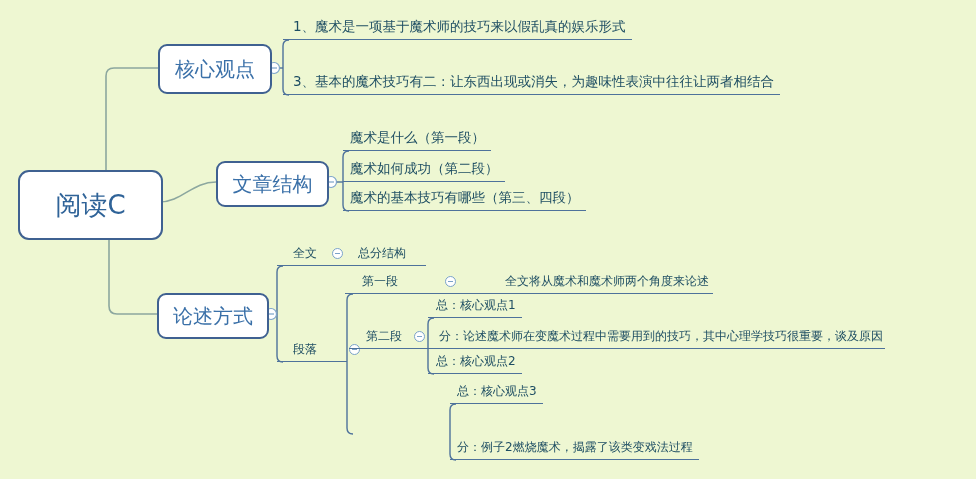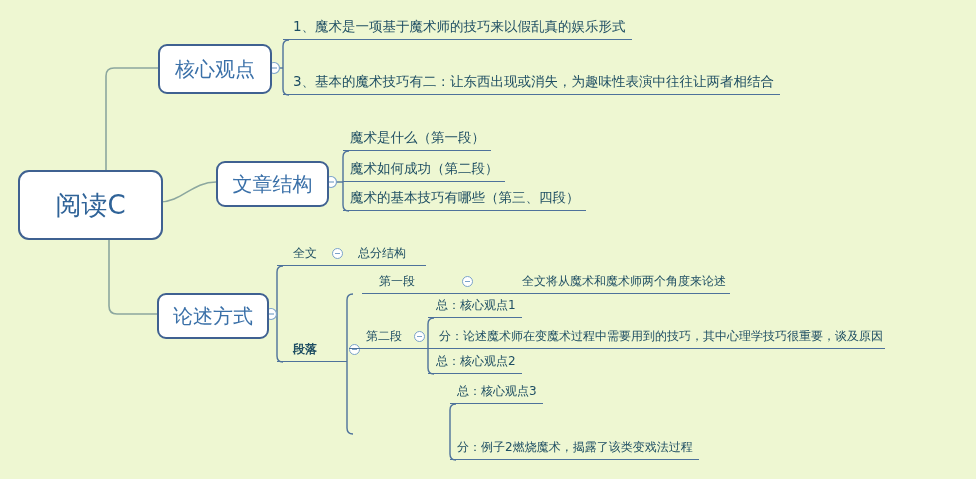--- a/index.html
+++ b/index.html
@@ -106,25 +106,25 @@
     <span>魔术的基本技巧有哪些（第三、四段）</span>
   </div>
 
   <div class="row sm" style="left:277px;top:246px;padding-left:16px;padding-right:20px;">
     <span class="lbl" style="margin-right:15px;">全文</span>
     <span class="ccircle" style="margin-right:15px;"></span>
     <span>总分结构</span>
   </div>
 
   <div class="row sm" style="left:277px;top:342px;width:70px;box-sizing:border-box;padding-left:16px;">
-    <span class="lbl" style="margin-right:32px;font-weight:bold;">段落</span>
+    <span class="lbl" style="margin-right:32px;">段落</span>
     <span class="ccircle"></span>
   </div>
 
-  <div class="row sm" style="left:362px;top:274px;padding-left:17px;padding-right:4px;gap:35px;">
+  <div class="row sm" style="left:345px;top:274px;padding-left:17px;padding-right:4px;gap:35px;">
     <span class="lbl" style="margin-right:12px;">第一段</span>
     <span class="ccircle" style="margin-right:14px;"></span>
     <span>全文将从魔术和魔术师两个角度来论述</span>
   </div>
 
   <div class="row sm" style="left:349px;top:329px;padding-left:17px;padding-right:2px;align-items:center;">
     <span class="lbl" style="margin-right:12px;">第二段</span>
     <span class="ccircle" style="margin-right:14px;"></span>
     <span>分：论述魔术师在变魔术过程中需要用到的技巧，其中心理学技巧很重要，谈及原因</span>
   </div>

